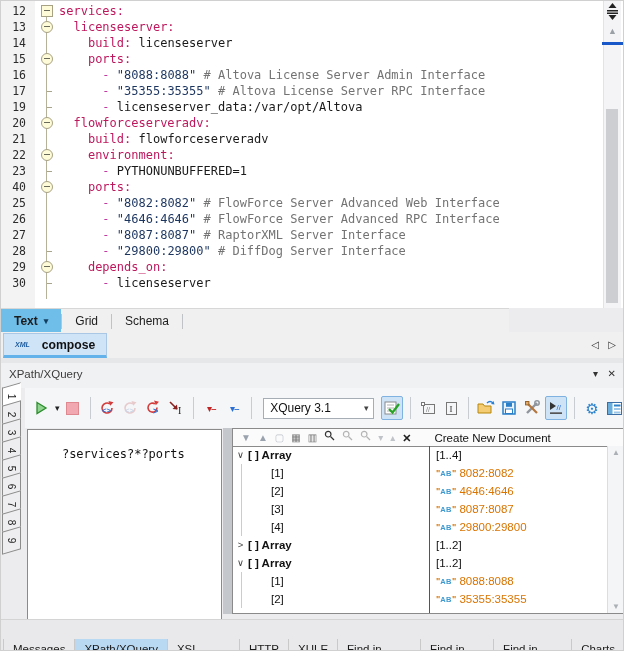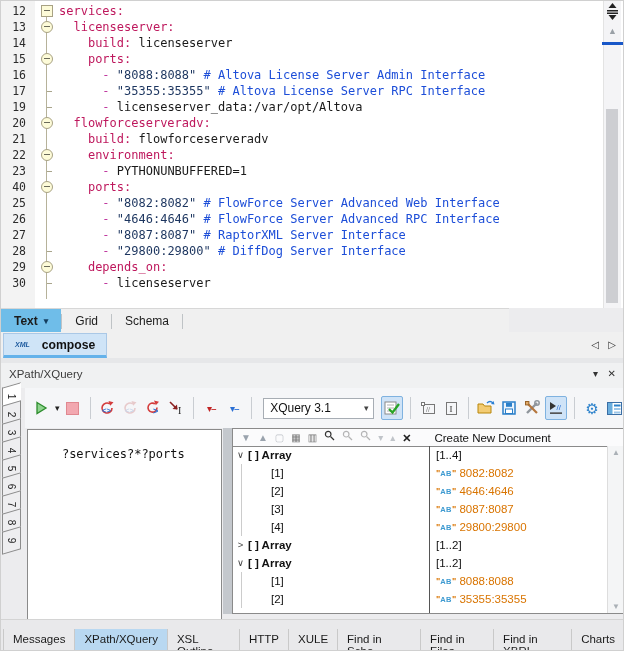--- a/index.html
+++ b/index.html
@@ -13,21 +13,21 @@
   .ln{width:34px;box-sizing:border-box;padding-right:9px;text-align:right;color:#2b2b2b;font-size:11.5px;}
   .fold{position:relative;width:24px;flex:0 0 24px;display:flex;align-items:center;justify-content:center;}
   .fico{position:relative;z-index:2;width:10px;height:10px;background:#fdfbd8;border:1px solid #a8a284;display:block;}
   .fico.circle{border-radius:50%;}
   .fico::after{content:'';position:absolute;left:2px;top:4px;width:6px;height:1px;background:#6a6a5a;}
   .ftick{position:absolute;left:12px;top:8px;width:5px;height:1px;background:#a9a58c;}
   .code{flex:1;color:#1a1a1a;}
   .sg-key{color:#be185d;}
   .sg-dash{color:#c03aa0;}
   .sg-str{color:#1c355f;}
-  .sg-com{color:#1d4ed8;}
+  .sg-com{color:#737373;}
   .sg-val{color:#1a1a1a;}
   #edscroll{position:absolute;right:4px;top:0;width:17px;height:307px;background:#f4f4f6;border-left:1px solid #e3e3e3;}
   .split{position:absolute;left:2px;top:2px;width:13px;height:17px;}
   .sarrow{position:absolute;left:2px;top:24px;width:13px;height:12px;color:#9aa0a6;font-size:9px;line-height:12px;text-align:center;}
   .bluebar{position:absolute;left:-2px;top:41px;width:21px;height:3px;background:#1857c8;}
   .thumb{position:absolute;left:2px;top:108px;width:12px;height:194px;background:#cdced2;}
   
   #viewtabs{position:absolute;left:0;top:307px;width:508px;height:24px;background:#f0f0f0;border-top:1px solid #d7d7d7;display:flex;align-items:stretch;}
   .vtab{padding:0 13px;line-height:24px;font-size:12px;color:#1c1c1c;display:flex;align-items:center;gap:6px;}
   .vtab.sel{background:#6fbde9;font-weight:700;}
@@ -82,21 +82,21 @@
   .child .tlab{padding-left:23px;width:158px;flex-basis:158px;}
   .tval{padding-left:7px;white-space:nowrap;}
   .tval i{font-style:normal;}
   .q{color:#d97400;font-size:9px;font-weight:700;vertical-align:1px;}
   .ab{color:#3d9ad1;font-size:7.5px;font-weight:700;letter-spacing:.4px;vertical-align:1.5px;}
   .ov{color:#d97400;}
   #rscroll{position:absolute;right:0;top:17px;bottom:0;width:16px;background:#f4f5f6;border-left:1px solid #ddd;}
   #rscroll .up{position:absolute;top:2px;left:0;width:16px;text-align:center;font-size:8px;color:#aab0b6;}
   #rscroll .dn{position:absolute;bottom:2px;left:0;width:16px;text-align:center;font-size:8px;color:#aab0b6;}
   
-  #bottombar{position:absolute;left:0;top:618px;width:624px;height:33px;background:#e9e9eb;border-top:1px solid #d4d4d4;display:flex;align-items:flex-start;padding:9px 0 0 2px;box-sizing:border-box;}
+  #bottombar{position:absolute;left:0;top:618px;width:624px;height:33px;background:#e9e9eb;border-top:1px solid #d4d4d4;display:flex;align-items:flex-start;padding:19px 0 0 2px;box-sizing:border-box;}
   .btab{padding:4px 9px 0 9px;height:25px;box-sizing:border-box;font-size:11.5px;color:#1a1a1a;border-right:1px solid #c9c9c9;background:#e9e9eb;}
   .btab:first-child{border-left:1px solid #c9c9c9;}
   .btab.sel{background:#b9d8f1;}
 </style>
 </head>
 <body>
 
 <div id="root">
 
   <div id="editor">

